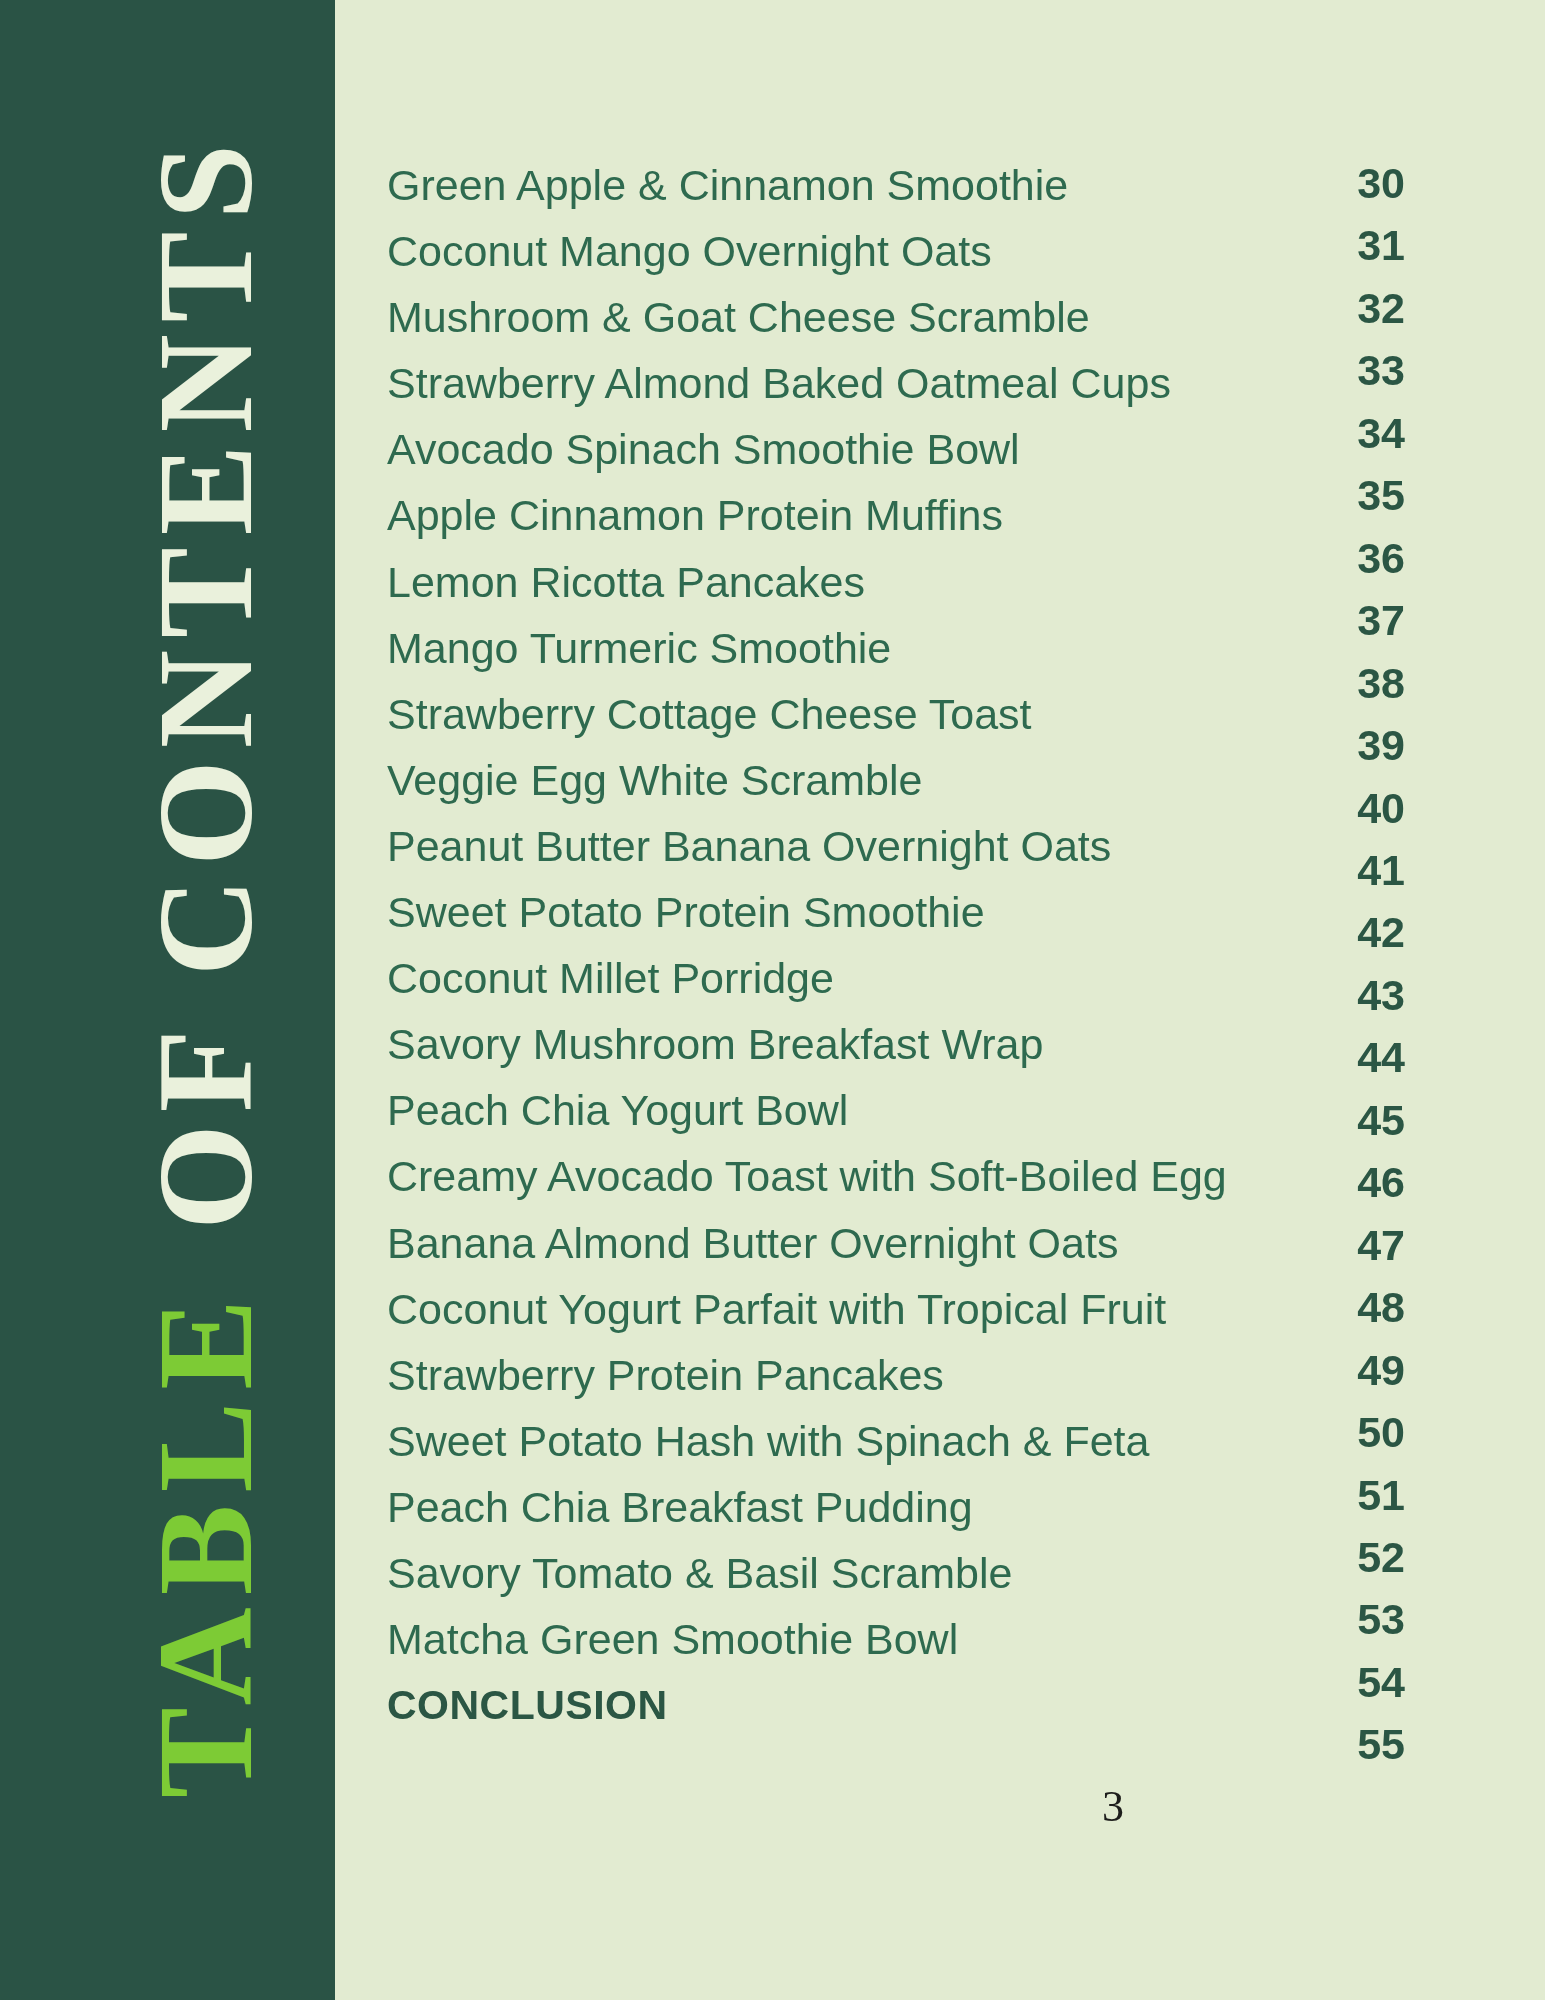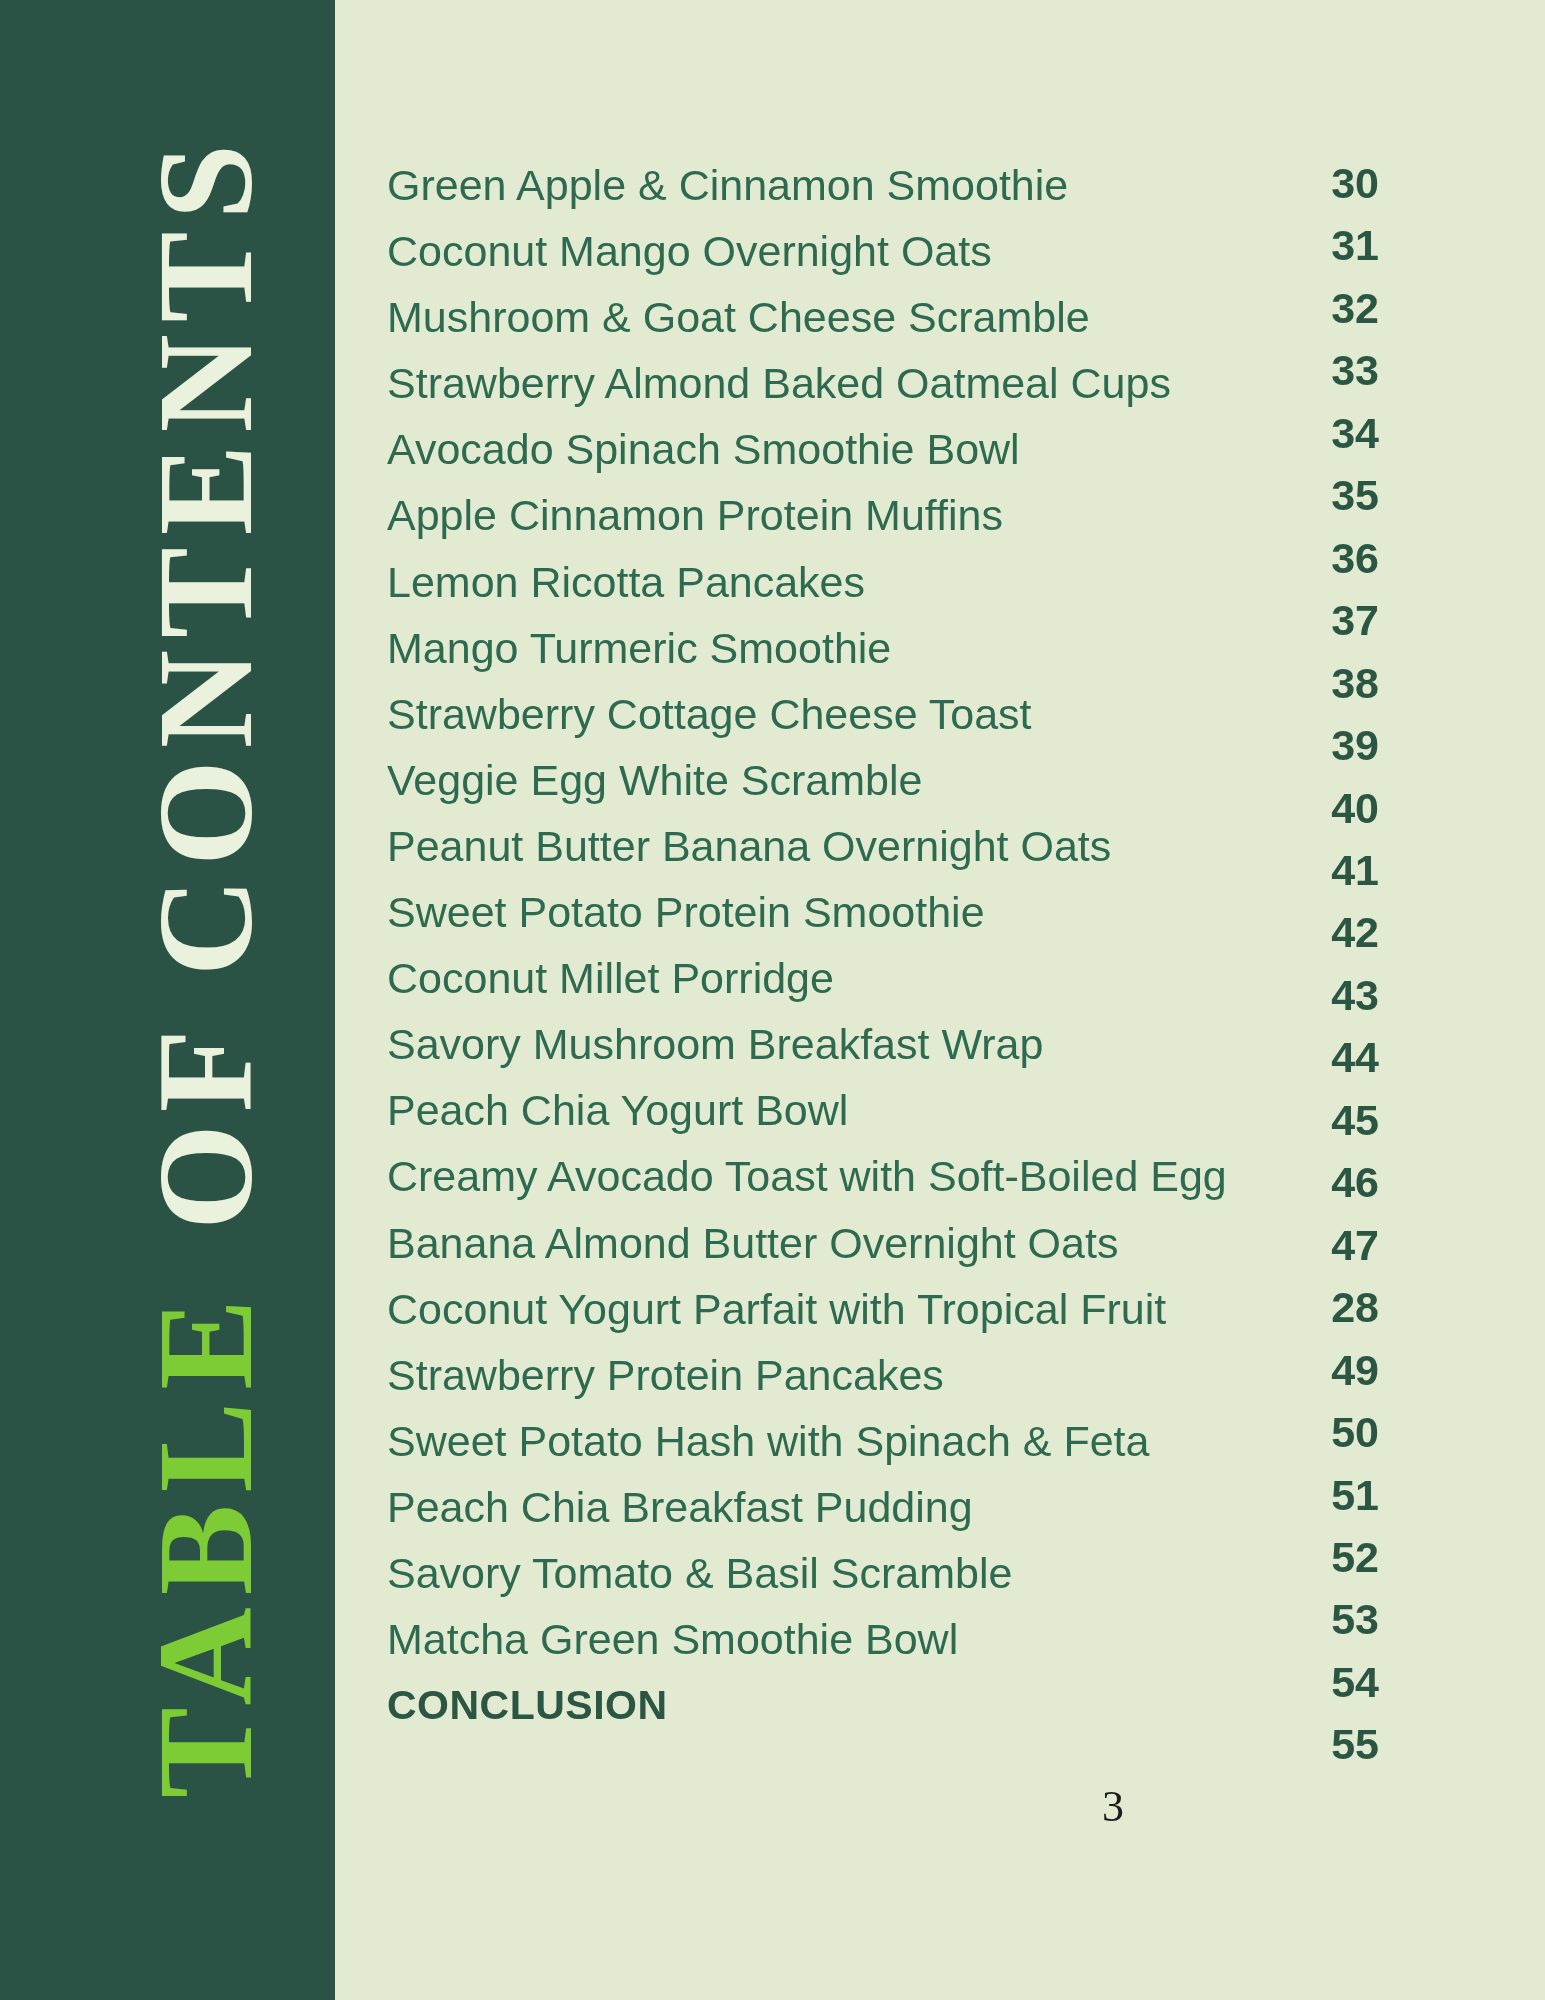--- a/index.html
+++ b/index.html
@@ -40,21 +40,21 @@
   ol{list-style:none;}
   .titles{
     position:absolute;left:52px;top:152px;
     width:980px;
     font-size:43px;
     line-height:66.1px;
     color:var(--title-color);
     white-space:nowrap;
   }
   .numbers{
-    position:absolute;right:166px;top:152px;
+    position:absolute;right:140px;top:152px;
     text-align:right;
     font-size:43px;
     font-weight:700;
     line-height:62.45px;
     color:var(--number-color);
   }
   .titles li.emphasis{
     font-weight:700;
     font-size:41px;
     letter-spacing:0.5px;
@@ -204,21 +204,21 @@
       <li>
         <span>45</span>
       </li>
       <li>
         <span>46</span>
       </li>
       <li>
         <span>47</span>
       </li>
       <li>
-        <span>28</span>
+        <span>48</span>
       </li>
       <li>
         <span>49</span>
       </li>
       <li>
         <span>50</span>
       </li>
       <li>
         <span>51</span>
       </li>

